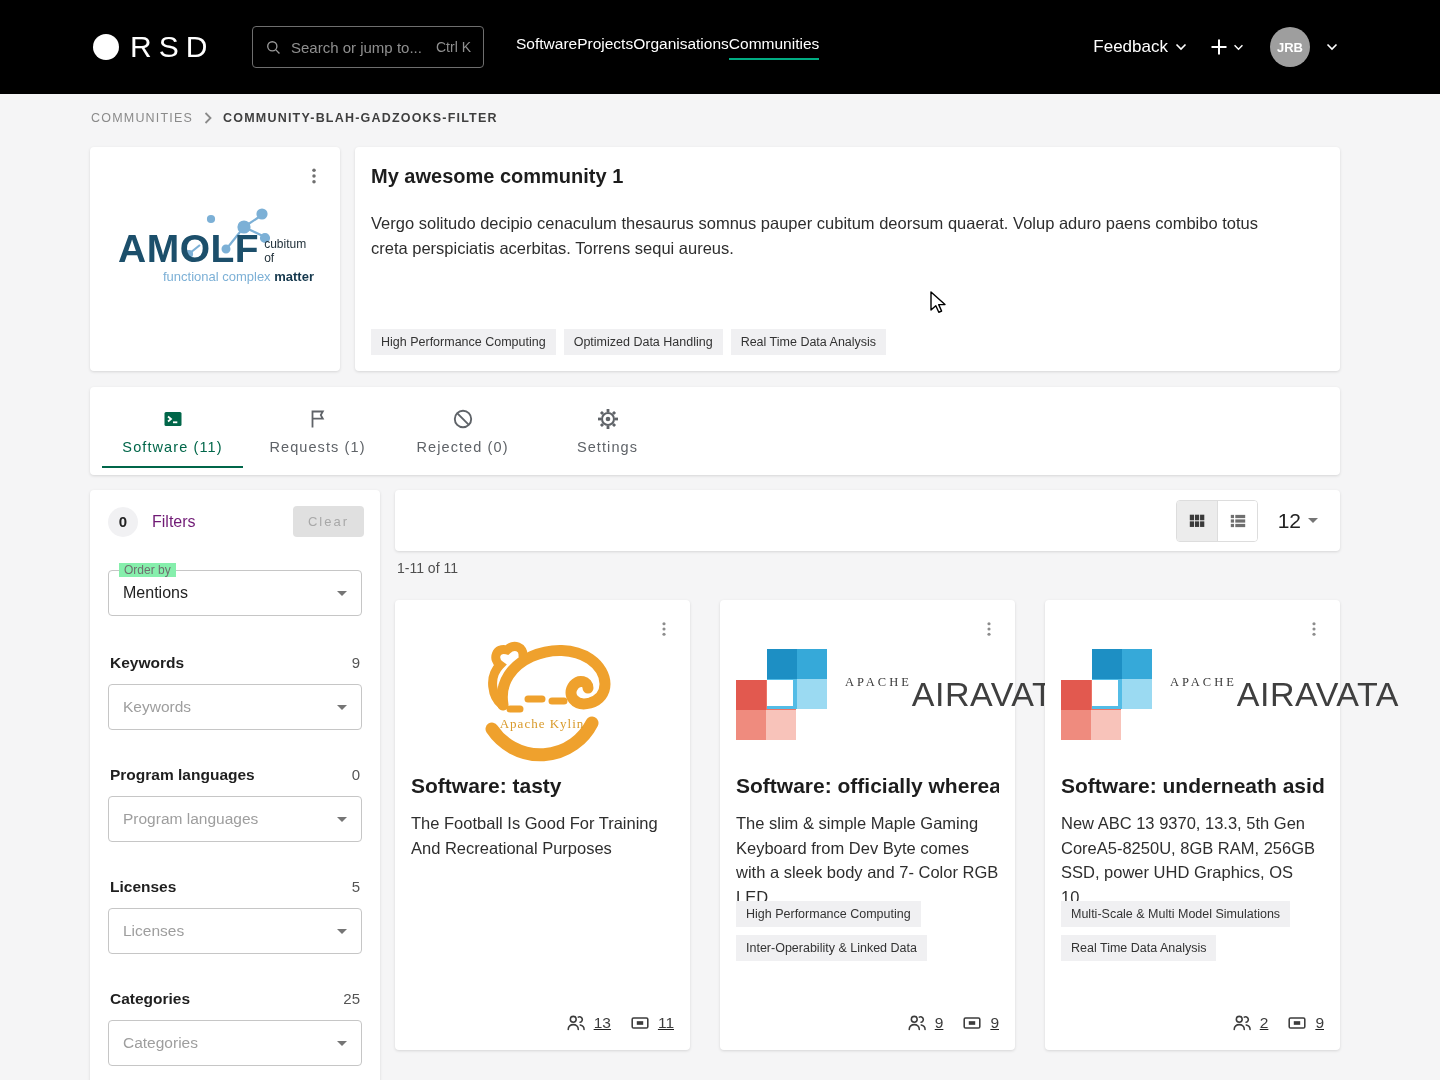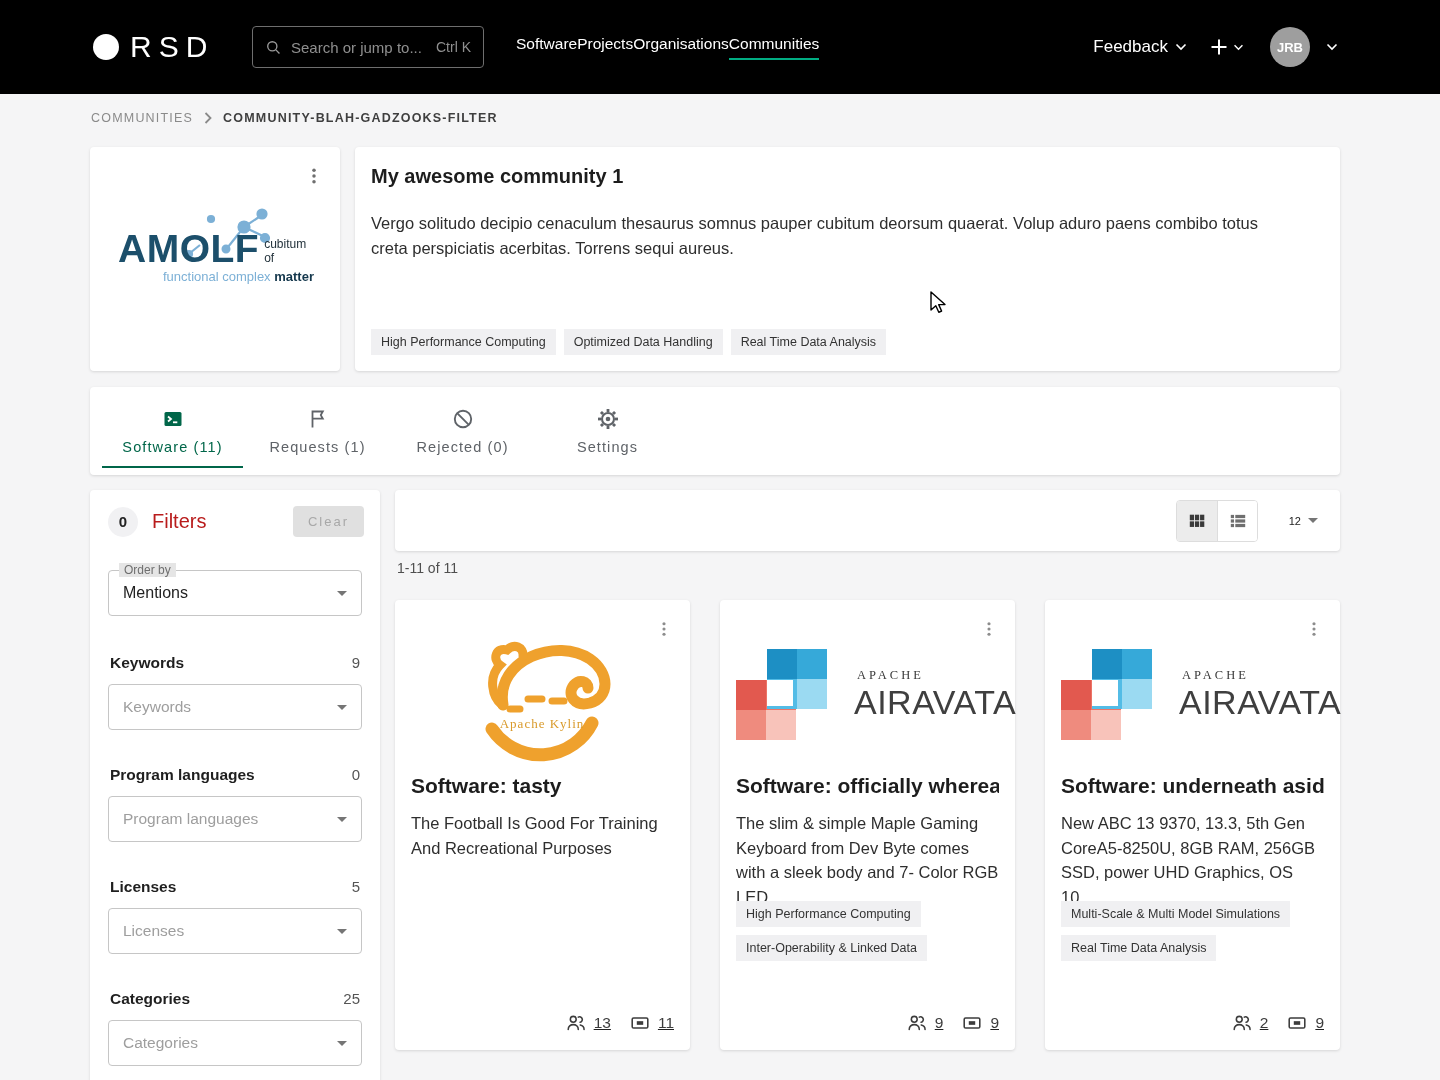--- a/index.html
+++ b/index.html
@@ -54,65 +54,65 @@
   .tabs{display:flex;margin-left:10px;height:100%;}
   .tab{width:145px;display:flex;flex-direction:column;align-items:center;justify-content:center;gap:8px;
        color:#5f6368;font-size:14.5px;letter-spacing:1.1px;position:relative;cursor:pointer;}
   .tab.active{color:#006649;}
   .tab.active::after{content:"";position:absolute;left:2px;right:2px;bottom:7px;height:2px;background:#006649;}
   
   .filters-card{left:90px;top:490px;width:290px;height:600px;}
   .f-header{position:absolute;left:18px;right:16px;top:16px;display:flex;align-items:center;}
   .f-badge{width:30px;height:30px;border-radius:50%;background:#f1f1f3;display:flex;align-items:center;
            justify-content:center;font-size:15px;font-weight:700;color:#222;}
-  .f-title{margin-left:14px;font-size:20px;color:#b91c1c;}
+  .f-title{margin-left:14px;font-size:16px;color:#701a75;}
   .f-clear{margin-left:auto;background:#e0e0e0;color:#a8a8a8;border:none;border-radius:4px;
            font-size:13px;letter-spacing:2px;padding:8px 15px;font-family:inherit;cursor:default;}
   .sel{position:absolute;left:18px;width:254px;height:46px;border:1px solid #c6c6c6;border-radius:4px;
        display:flex;align-items:center;padding:0 14px;background:#fff;cursor:pointer;}
-  .sel-label{position:absolute;top:-8px;left:10px;background:#e5e5e5;padding:0 5px;font-size:12px;color:#6f6f6f;}
+  .sel-label{position:absolute;top:-8px;left:10px;background:#86efac;padding:0 5px;font-size:12px;color:#6f6f6f;}
   .sel-value{font-size:16px;color:#222;}
   .sel-placeholder{font-size:15.5px;color:#9e9e9e;}
   .caret{margin-left:auto;width:0;height:0;border-left:5px solid transparent;border-right:5px solid transparent;
          border-top:5.5px solid #757575;}
   .f-sec{position:absolute;left:20px;right:20px;display:flex;justify-content:space-between;align-items:baseline;}
   .f-sec-title{font-size:15.5px;font-weight:700;color:#1f1f1f;}
   .f-sec-count{font-size:15px;color:#555;}
   
   .toolbar-card{left:395px;top:490px;width:945px;height:61px;}
   .toolbar-card input{position:absolute;left:24px;top:0;height:100%;width:700px;border:none;outline:none;
                       font-size:16px;font-family:inherit;color:#333;background:transparent;}
   .toolbar-card input::placeholder{color:#9a9a9a;}
   .toggle-group{position:absolute;right:82px;top:10px;display:flex;border:1px solid #ddd;border-radius:4px;overflow:hidden;}
   .toggle-btn{width:40px;height:40px;display:flex;align-items:center;justify-content:center;background:#fff;
               border:none;cursor:pointer;padding:0;}
   .toggle-btn.active{background:#ececec;}
   .toggle-btn + .toggle-btn{border-left:1px solid #ddd;}
   .page-size{position:absolute;right:22px;top:0;height:61px;display:flex;align-items:center;gap:7px;
-             font-size:11px;color:#222;cursor:pointer;}
+             font-size:21px;color:#222;cursor:pointer;}
   .result-count{position:absolute;left:397px;top:560px;font-size:14px;color:#4f4f4f;}
   
   .sw-card{top:600px;width:295px;height:450px;cursor:pointer;}
   .sw-logo{position:absolute;left:16px;right:16px;top:20px;height:150px;display:flex;
            align-items:center;justify-content:center;}
   .sw-title{position:absolute;left:16px;right:16px;top:174px;font-size:21px;font-weight:700;color:#1d1d1d;
             white-space:nowrap;overflow:hidden;}
   .sw-desc{position:absolute;left:16px;right:14px;top:211px;font-size:16.5px;line-height:24.5px;color:#2e2e2e;}
   .sw-chips{position:absolute;left:16px;top:301px;display:flex;flex-direction:column;align-items:flex-start;gap:8px;}
   .sw-footer{position:absolute;right:16px;bottom:16px;display:flex;align-items:center;gap:18px;text-decoration:underline;}
   .metric{display:flex;align-items:center;gap:7px;font-size:15.5px;color:#3c3c3c;}
   
   .airavata{display:flex;align-items:center;gap:13px;}
   .av-squares{position:relative;width:93px;height:92px;flex:none;}
   .av-blue{position:absolute;left:31px;top:0;width:60px;height:60px;
     background:conic-gradient(from 0deg at 50% 50%,#36a9d9 0deg 90deg,#9bdaf2 90deg 180deg,#53bce6 180deg 270deg,#1d8fc4 270deg 360deg);}
   .av-red{position:absolute;left:0;top:31px;width:60px;height:60px;
     background:conic-gradient(from 0deg at 50% 50%,#ec7466 0deg 90deg,#f8c3ba 90deg 180deg,#ef8b7e 180deg 270deg,#e2594f 270deg 360deg);}
   .av-white{position:absolute;left:31px;top:31px;width:26px;height:26px;background:#fff;}
-  .av-text{display:flex;flex-direction:column;margin-left:12px;}
+  .av-text{display:flex;flex-direction:row;}
   .av-apache{font-family:"Liberation Serif",serif;font-size:12.5px;letter-spacing:3px;color:#3a3a3a;margin-left:3px;}
   .av-name{font-size:34px;font-weight:300;color:#3f3f3f;letter-spacing:0.5px;line-height:1.15;}
   
   .kylin-caption{fill:#d99a2b;font-family:"Liberation Serif",serif;font-size:13px;letter-spacing:1px;}
   
   .cursor{position:absolute;left:926px;top:290px;pointer-events:none;}
 </style>
 </head>
 <body>
 

